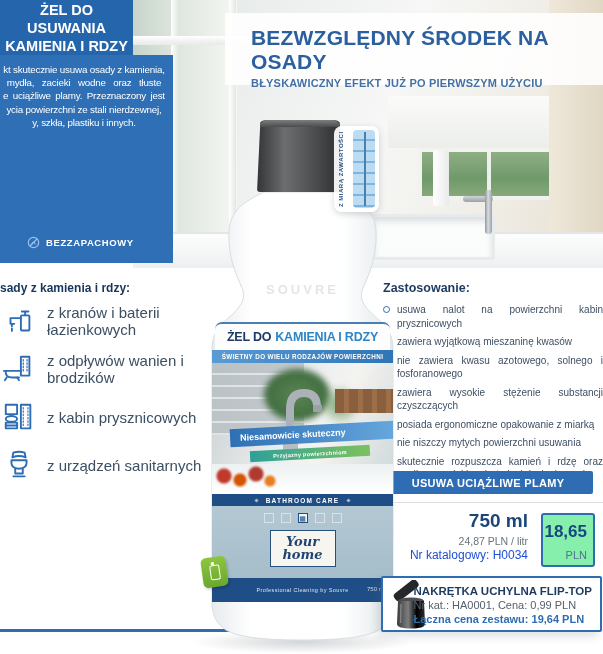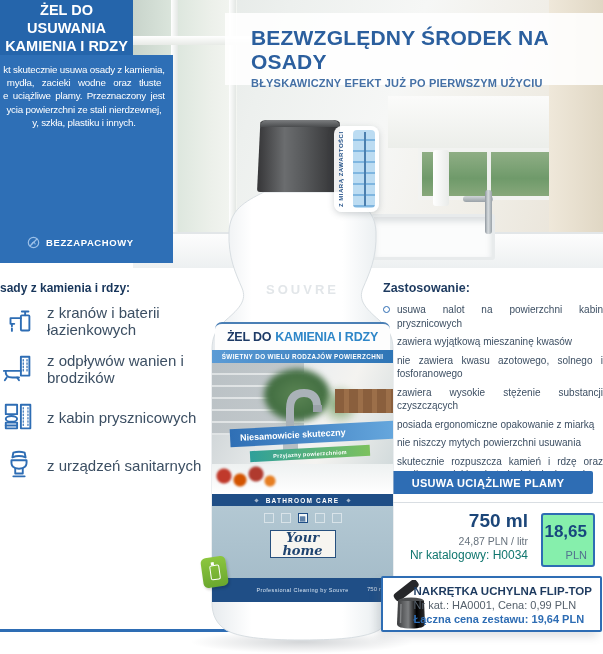--- a/index.html
+++ b/index.html
@@ -61,21 +61,21 @@
 
   .cta{left:383px;top:471px;width:210px;height:23px;background:#2e6db4;color:#fff;border:none;
        font-family:inherit;font-size:11px;font-weight:bold;letter-spacing:.3px;border-radius:2px;
        display:flex;align-items:center;justify-content:center;z-index:4;cursor:pointer;}
   .divider{left:383px;top:502px;width:220px;height:1px;background:#d9dee3;z-index:4;}
 
   
   .price-text{left:383px;top:510px;width:145px;text-align:right;z-index:4;}
   .vol{font-size:19px;font-weight:bold;color:#1c4679;}
   .unit{margin-top:3px;font-size:10.5px;color:#68737e;}
-  .cat{margin-top:1px;font-size:12px;color:#0f766e;}
+  .cat{margin-top:1px;font-size:12px;color:#1d4ed8;}
   .price-box{left:541px;top:513px;width:54px;height:54px;border:2px solid #2e6db4;border-radius:3px;
              box-sizing:border-box;background:#86efac;z-index:4;}
   .price-val{position:absolute;top:7px;right:6px;font-size:17px;font-weight:bold;color:#17477e;}
   .price-cur{position:absolute;bottom:4px;right:6px;font-size:11px;color:#53718f;}
 
   
   .flipbox{left:381px;top:576px;width:221px;height:56px;border:2px solid #2e6db4;border-radius:2px;
            background:#fff;box-sizing:border-box;z-index:30;box-shadow:-4px 5px 8px rgba(90,100,110,.18);}
   .flip-text{position:absolute;right:8px;top:6px;text-align:left;}
   .flip-title{font-size:11.5px;font-weight:bold;color:#1d3a5f;line-height:14px;}
@@ -123,21 +123,21 @@
            background:linear-gradient(90deg,#2fa09a,#7cc15e);display:flex;align-items:center;
            justify-content:center;color:#fff;font-size:5.5px;font-weight:bold;letter-spacing:.3px;}
   .band3{height:12px;background:#1f4e86;display:flex;align-items:center;justify-content:center;gap:8px;
          color:#fff;font-size:6.5px;font-weight:bold;letter-spacing:1.2px;}
   .diamond{width:3px;height:3px;background:rgba(255,255,255,.6);transform:rotate(45deg);}
   .logo-area{position:relative;height:72px;background:linear-gradient(180deg,#b3c8d3,#a6bdca);}
   .icon-row{position:absolute;left:0;top:7px;width:100%;display:flex;justify-content:center;gap:7px;}
   .mini{width:10px;height:10px;border:1px solid rgba(255,255,255,.5);box-sizing:border-box;}
   .mini.center{border:1px solid #1f4e86;background:rgba(255,255,255,.85);display:flex;align-items:center;
          justify-content:center;color:#1f4e86;font-size:7px;line-height:7px;}
-  .logo-box{position:absolute;left:50%;top:24px;transform:translateX(-50%);width:66px;height:28px;
+  .logo-box{position:absolute;left:50%;top:24px;transform:translateX(-50%);width:66px;height:37px;
             background:#f7f5f0;border:1.5px solid #27507e;box-sizing:border-box;display:flex;
             flex-direction:column;align-items:center;justify-content:center;
             font-family:"DejaVu Serif",serif;font-style:italic;font-weight:bold;color:#1f4470;}
   .logo-l1{font-size:13px;line-height:12px;} .logo-l2{font-size:13px;line-height:13px;}
   .band4{position:relative;height:24px;background:#1f4e86;display:flex;align-items:center;justify-content:center;}
   .band4-text{color:#d6e4f2;font-size:5.5px;letter-spacing:.4px;}
   .band4-vol{position:absolute;right:8px;top:8px;color:rgba(255,255,255,.75);font-size:6px;}
   .eco{position:absolute;left:2px;top:445px;width:25px;height:30px;border-radius:5px;transform:rotate(-8deg);
        background:linear-gradient(#8cc63f,#6aa72e);box-shadow:1px 2px 3px rgba(0,0,0,.2);
        display:flex;align-items:center;justify-content:center;}

